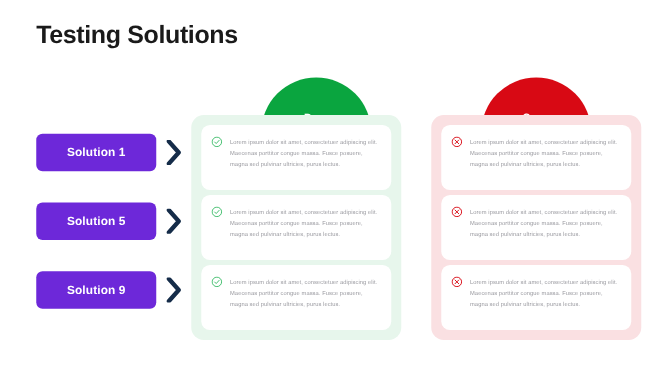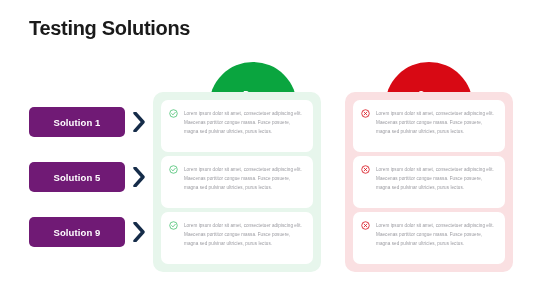--- a/index.html
+++ b/index.html
@@ -44,21 +44,21 @@
   .solution-row {
     display: flex;
     align-items: center;
     height: 30px;
     margin-bottom: 25px;
   }
   .solution-btn {
     width: 96px;
     height: 30px;
     border-radius: 5px;
-    background: #701a75;
+    background: #6d28d9;
     color: #ffffff;
     display: flex;
     align-items: center;
     justify-content: center;
     font-size: 9.5px;
     font-weight: 700;
     letter-spacing: 0.1px;
     box-sizing: border-box;
   }
   .arrow-icon {

